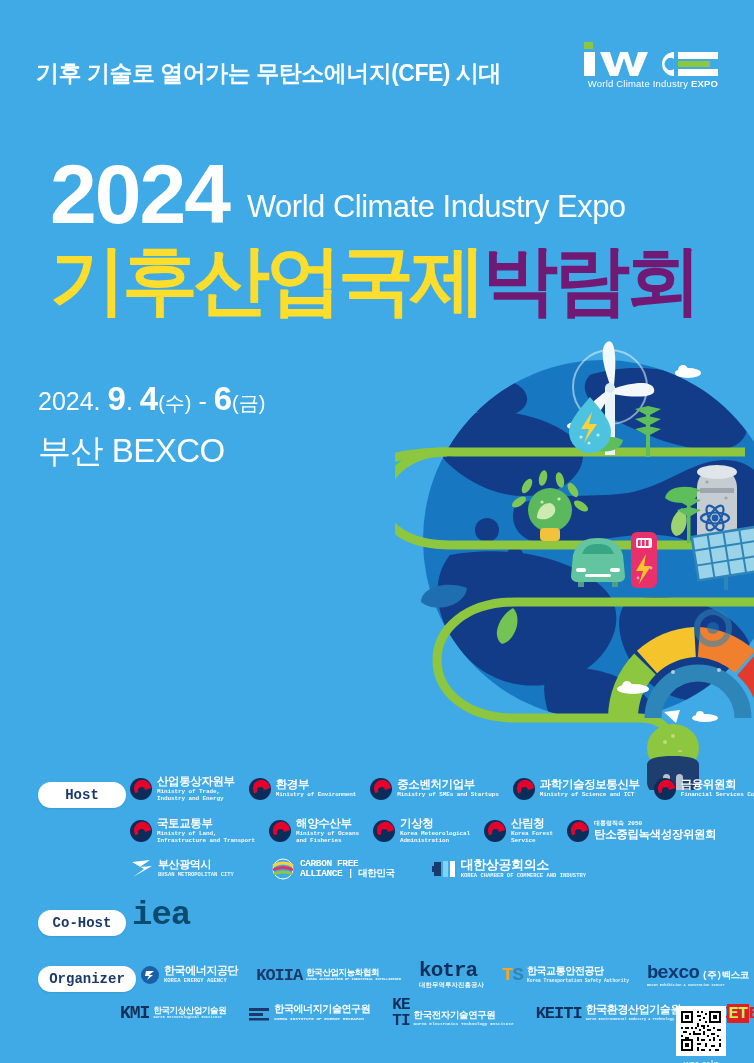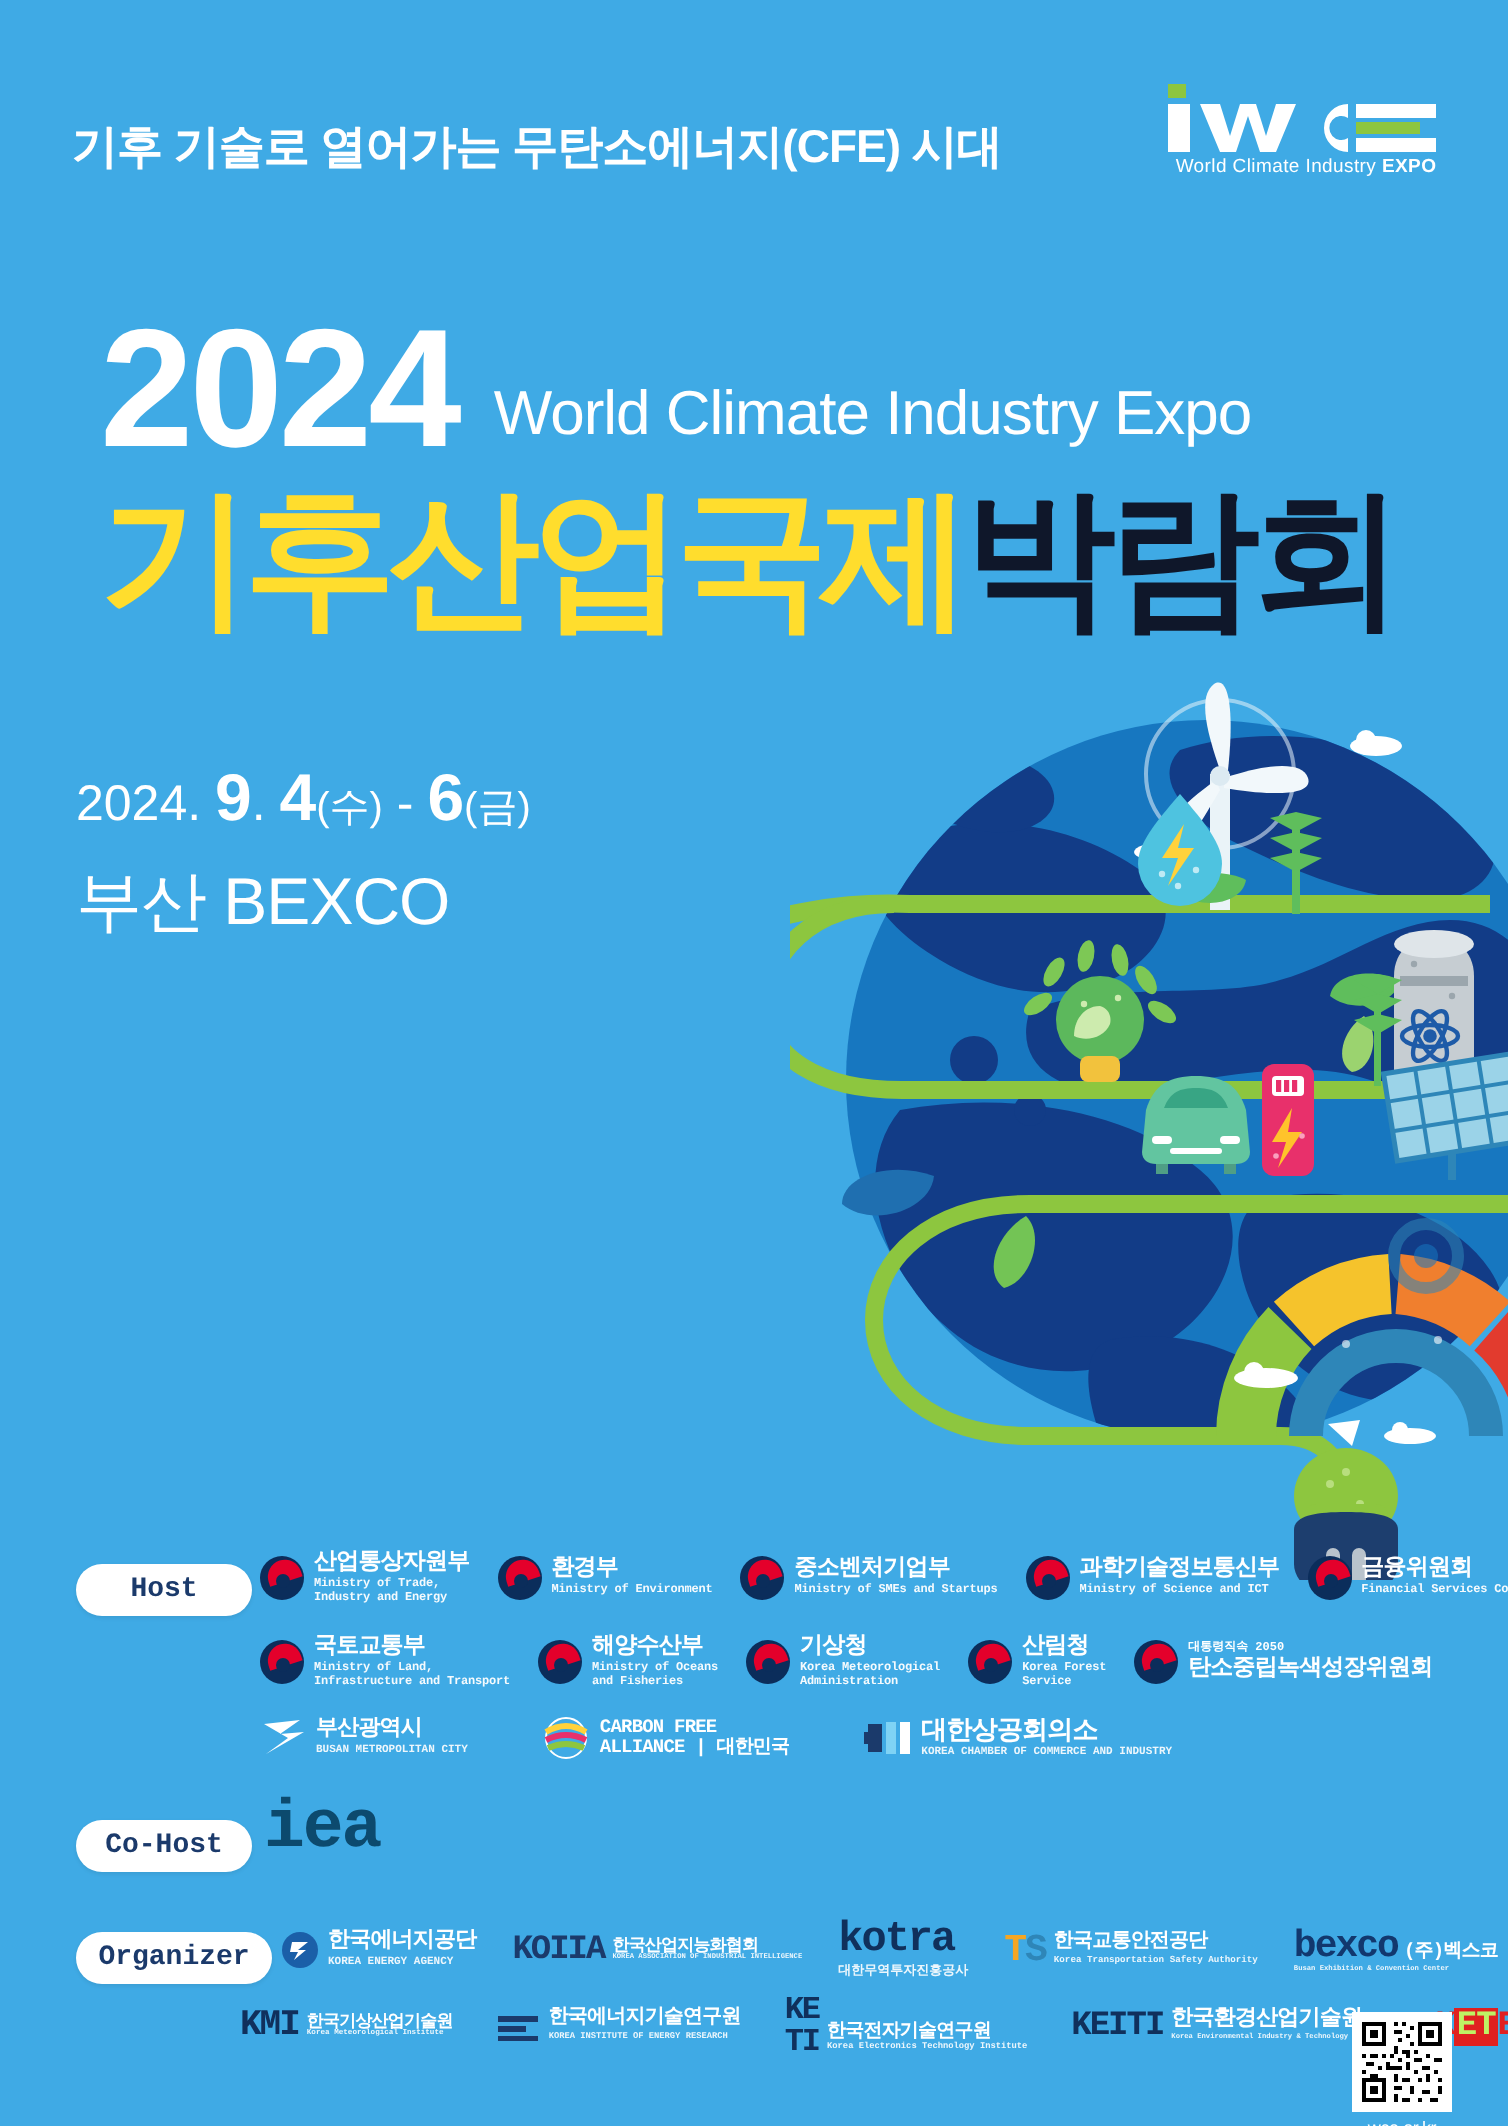--- a/index.html
+++ b/index.html
@@ -77,21 +77,21 @@
   }
   .title-row2 {
     margin-top: 12px;
     font-size: 76px;
     font-weight: 800;
     line-height: 1.02;
     letter-spacing: -4px;
     white-space: nowrap;
   }
   .t-yellow { color: #FFDD2D; }
-  .t-white  { color: #0f172a; }
+  .t-white  { color: #701a75; }
 
   
   .date-block { position: absolute; left: 38px; top: 381px; }
   .date-line {
     font-size: 28px;
     line-height: 1.1;
     white-space: nowrap;
     color: #ffffff;
   }
   .d-reg { font-weight: 400; font-size: 25px; }

